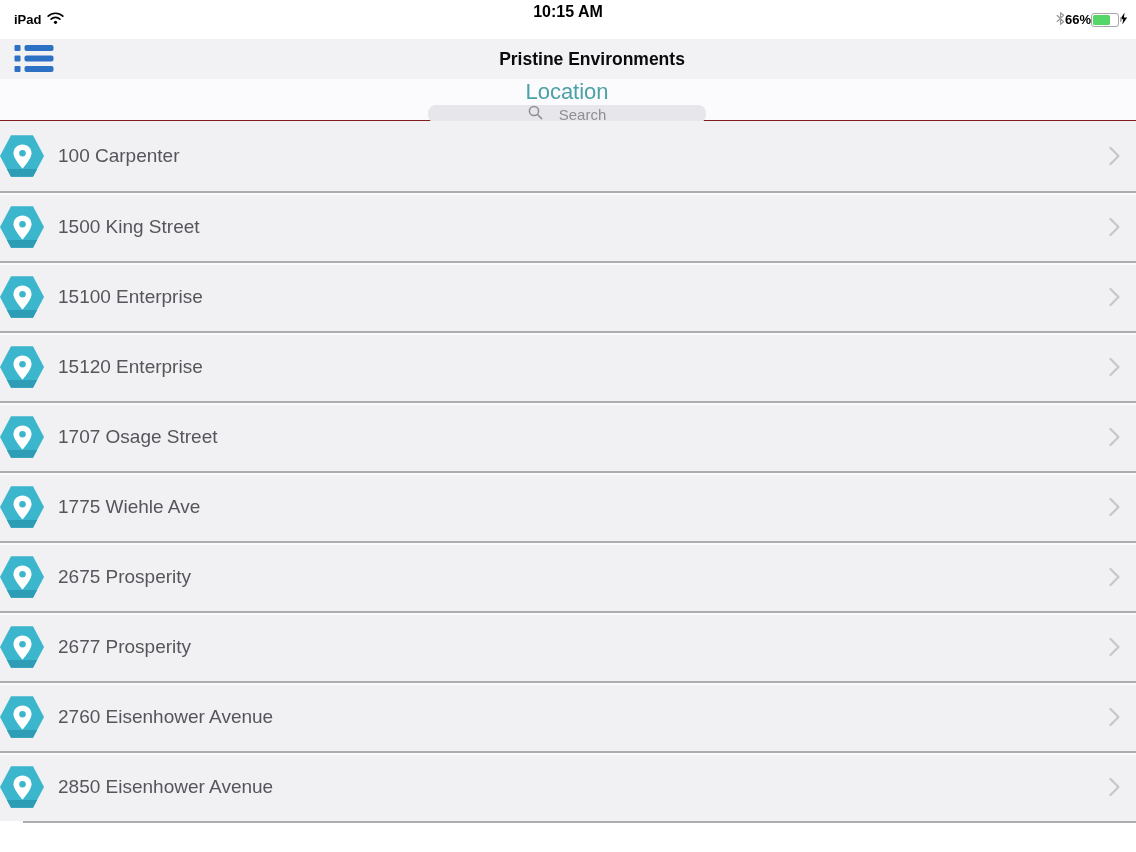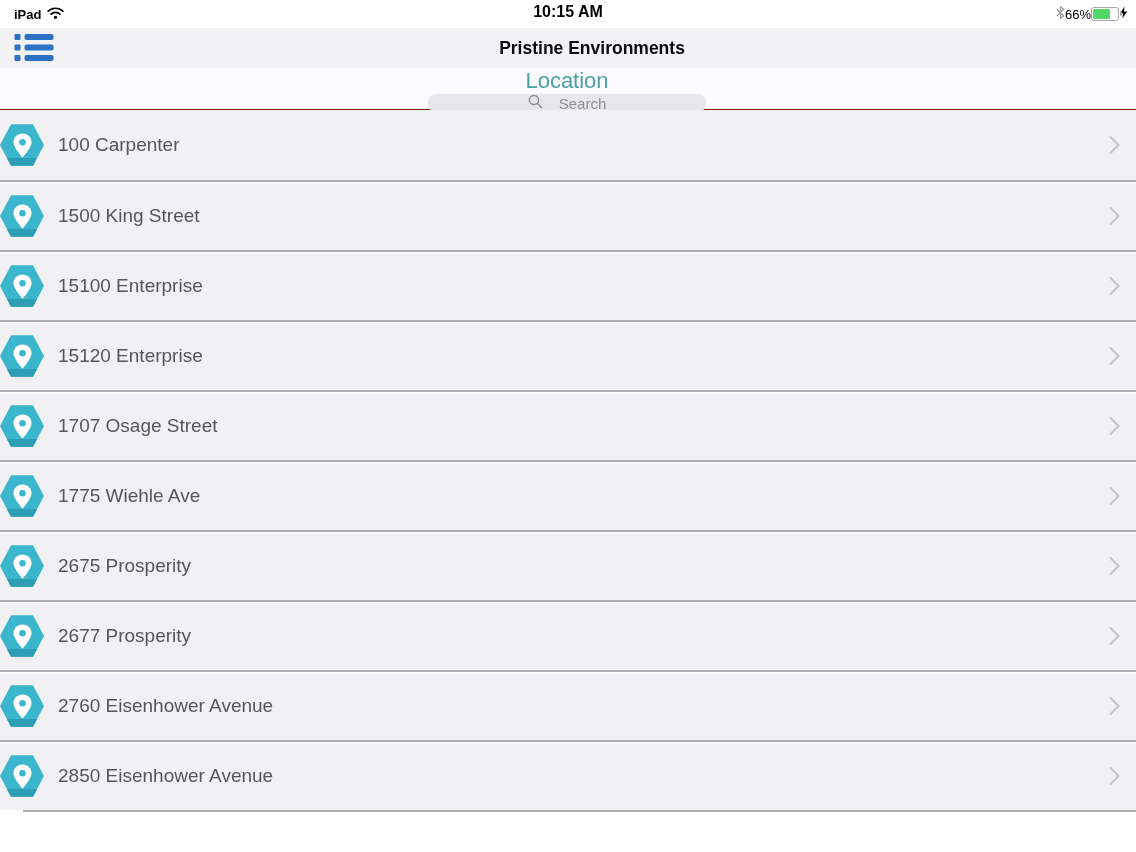--- a/index.html
+++ b/index.html
@@ -2,24 +2,24 @@
 <html><head>
 <meta charset="utf-8">
 <style>
   html,body{margin:0;padding:0;background:#fff;}
   .screen{
     position:relative;width:1136px;height:852px;background:#ffffff;
     font-family:"Liberation Sans",sans-serif;overflow:hidden;
     -webkit-font-smoothing:antialiased;
   }
   
-  .status-bar{position:relative;display:flex;align-items:center;height:28px;background:#ffffff;}
+  .status-bar{position:relative;display:flex;align-items:center;height:39px;background:#ffffff;}
   .sb-left{display:flex;align-items:center;gap:6px;margin-left:14px;font-size:13px;font-weight:700;color:#000;z-index:2;}
   .sb-time{position:absolute;left:0;right:0;top:0;height:24px;line-height:24px;text-align:center;font-size:16px;font-weight:700;color:#000;}
-  .sb-right{margin-left:auto;display:flex;align-items:center;gap:0;margin-right:8px;font-size:13px;font-weight:400;color:#000;z-index:2;}
+  .sb-right{margin-left:auto;display:flex;align-items:center;gap:0;margin-right:8px;font-size:13px;font-weight:700;color:#000;z-index:2;}
   .battery{position:relative;width:26px;height:12px;border:1px solid #a7a7ab;border-radius:3px;background:#fff;}
   .battery .fill{position:absolute;left:1px;top:1px;bottom:1px;width:66%;background:#53d769;border-radius:1.5px;}
   .battery .nub{position:absolute;right:-4px;top:3px;width:2.5px;height:5px;background:#a7a7ab;border-radius:0 2px 2px 0;}
   
   .nav-bar{position:relative;height:40px;background:#f2f1f4;display:flex;align-items:center;padding-left:48px;}
   .menu-button{position:absolute;left:14px;top:5px;background:none;border:none;padding:0;cursor:pointer;line-height:0;}
   .nav-title{width:100%;text-align:center;font-size:17.5px;font-weight:700;color:#0b0b0d;margin:0;}
   
   .section-bar{height:42px;background:#fbfafc;border-bottom:1px solid #7f1d1d;display:flex;align-items:center;justify-content:space-between;padding:0 18px 0 16px;box-sizing:border-box;flex-direction:column;}
   .section-title{font-size:22px;font-weight:400;color:#4ba1a6;margin:0;}

